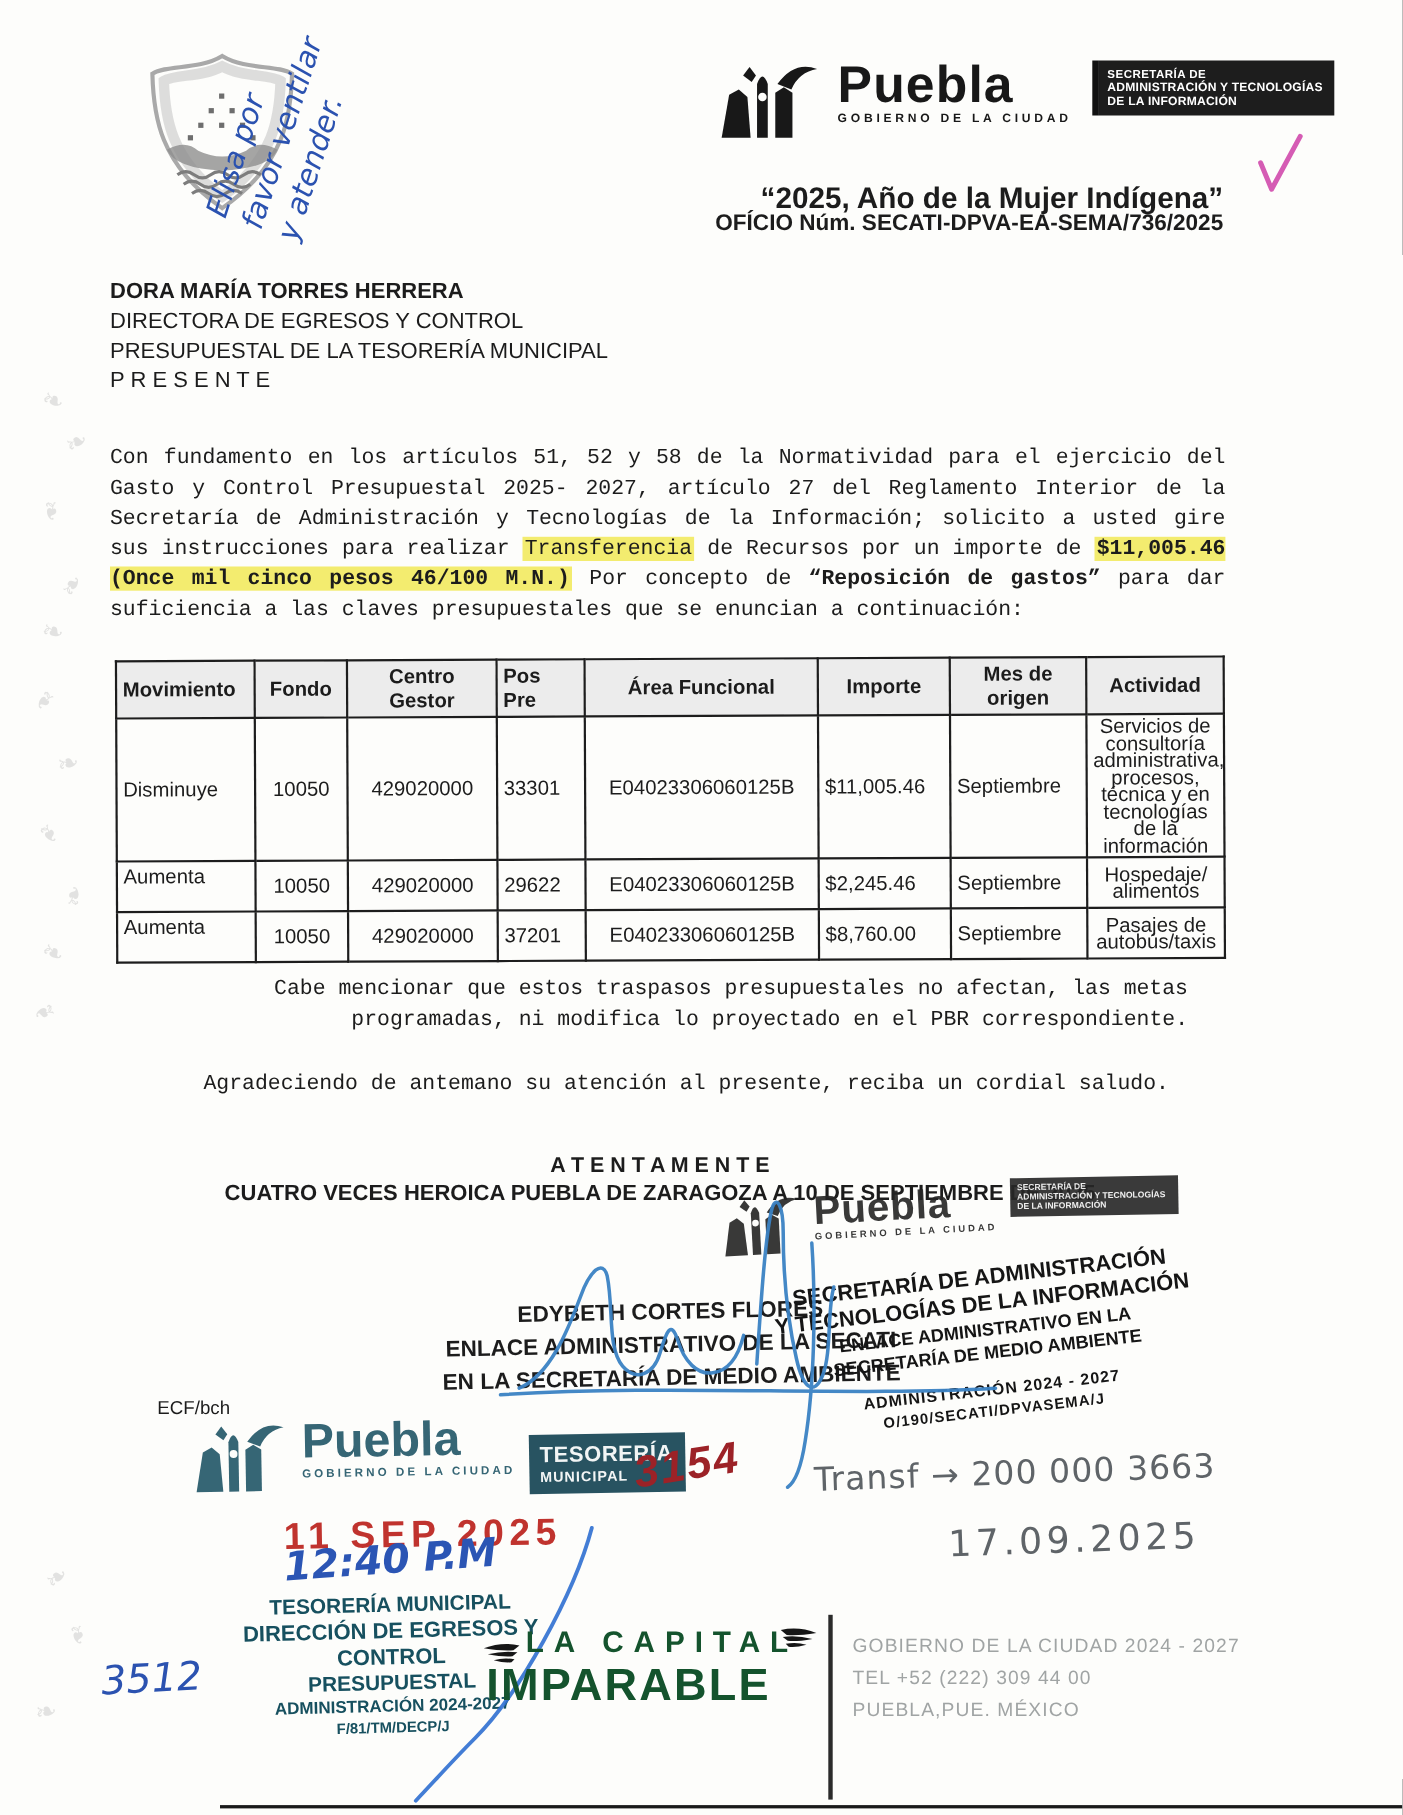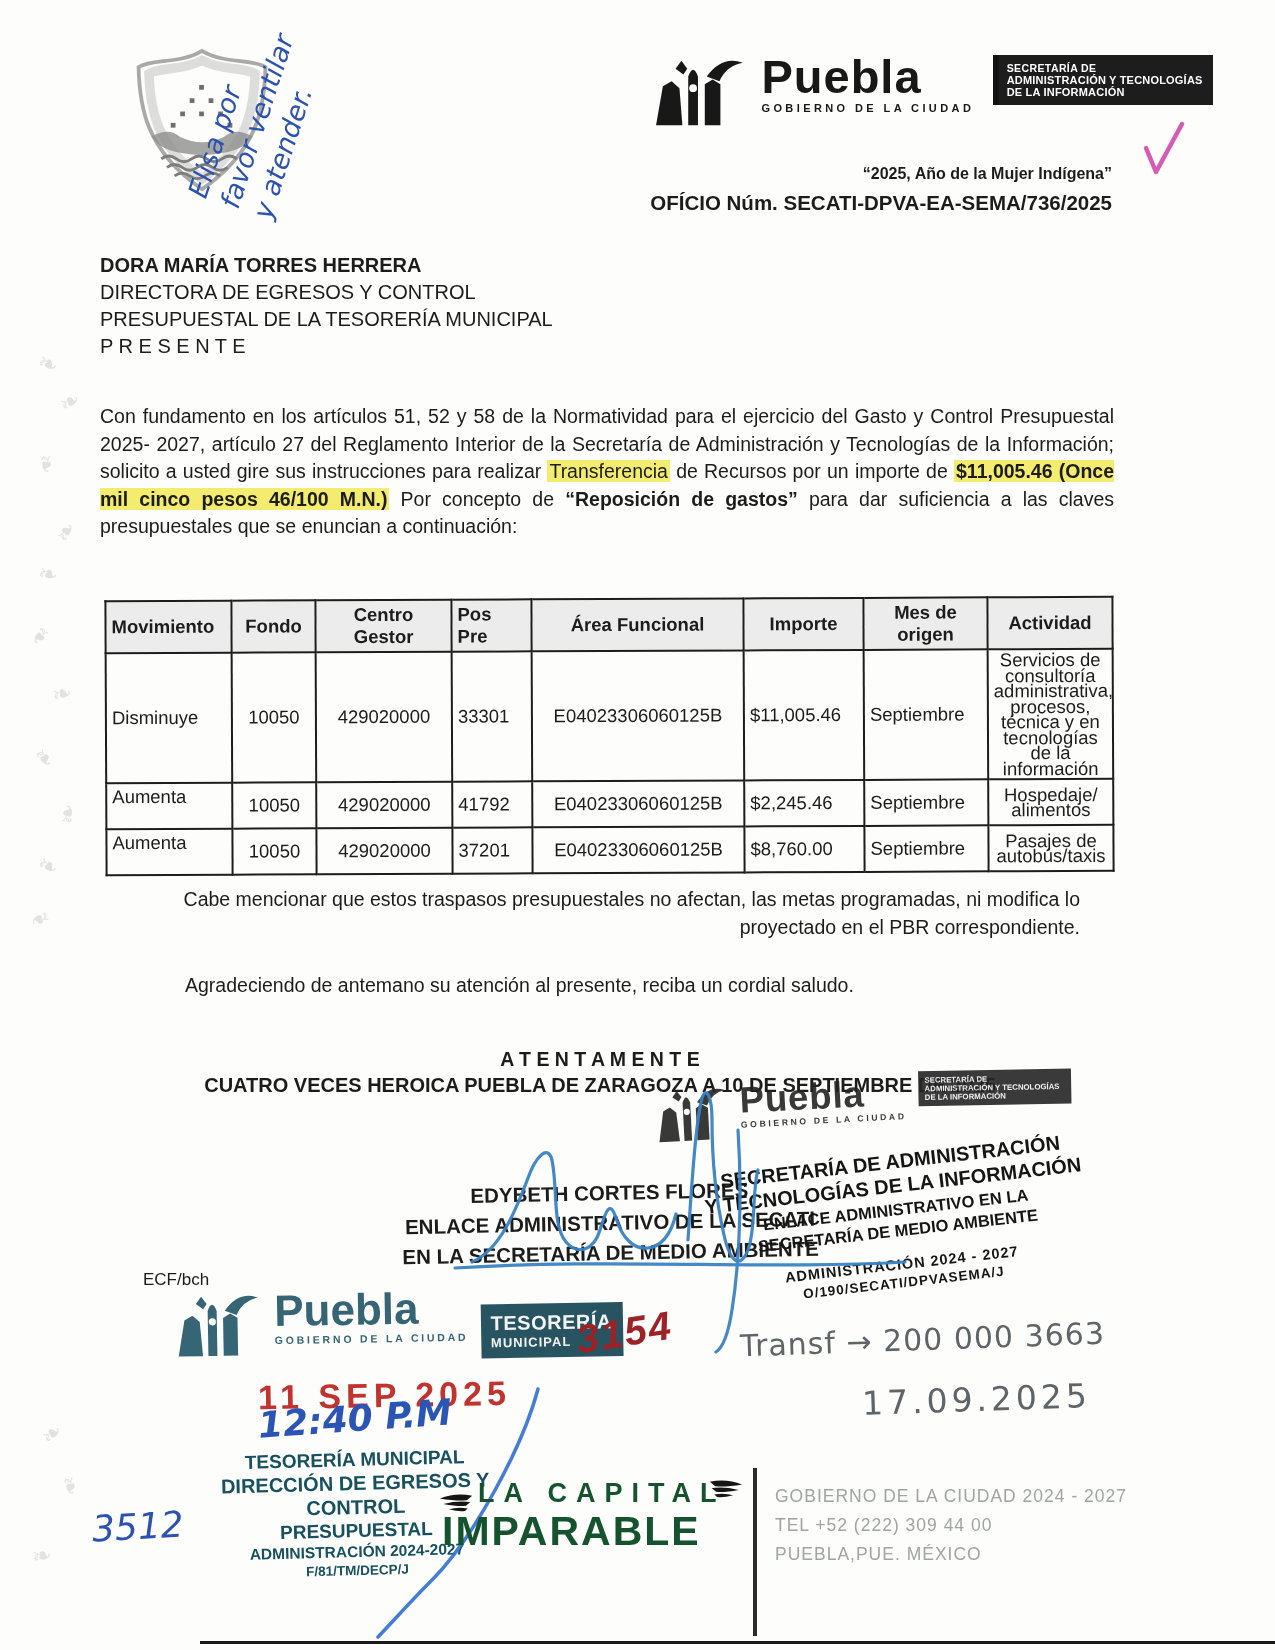--- a/index.html
+++ b/index.html
@@ -1,21 +1,21 @@
 <!DOCTYPE html>
 <html><head>
 <meta charset="utf-8">
 <style>
   html,body{margin:0;padding:0;background:#8a8a8a;}
   #doc{position:relative;width:1275px;height:1650px;margin:0 auto;background:#fdfdfb;
        font-family:"Liberation Sans",sans-serif;color:#1c1c1c;overflow:hidden;}
   .abs{position:absolute;}
   .b{font-weight:bold;}
   .hl{background:#f3ec6f;padding:0 2px;}
-  .body-text{font-size:19.5px;line-height:27.5px;text-align:justify;}
+  .body-text{font-size:19.5px;line-height:27.5px;text-align:justify;font-family:Liberation Mono, monospace;}
   .hand-blue{color:#2b52b0;font-style:italic;font-family:"DejaVu Sans",sans-serif;}
   .pencil{color:#5f6468;font-family:"DejaVu Sans",sans-serif;}
   .ornament{color:#b9b9b9;opacity:.38;font-size:24px;}
   table.budget{border-collapse:collapse;table-layout:fixed;width:1007px;
        transform:rotate(-0.25deg);}
   table.budget th, table.budget td{border:2px solid #1d1d1d;padding:2px 5px;overflow:hidden;}
   table.budget th{background:#ececec;font-size:18.5px;line-height:22px;}
   table.budget td{font-size:18.5px;}
   td.act{font-size:13px;line-height:15.5px;text-align:center;padding:2px 3px;}
   .stamp-teal{color:#2c5e6e;}
@@ -90,21 +90,21 @@
         <div style="font-size:11px;font-weight:bold;letter-spacing:.2px">ADMINISTRACIÓN Y TECNOLOGÍAS</div>
         <div style="font-size:11px;font-weight:bold;letter-spacing:.2px">DE LA INFORMACIÓN</div>
       </div>
     </div>
   </div>
 
   <svg class="abs" style="left:1132px;top:112px" width="64" height="74" viewBox="0 0 64 74">
     <path d="M14 36 L24 60 L50 12" fill="none" stroke="#d55cb4" stroke-width="4.5" stroke-linecap="round" stroke-linejoin="round"></path>
   </svg>
 
-  <div class="abs b" style="left:400px;top:165px;width:712px;text-align:right;font-size:16px">“2025, Año de la Mujer Indígena”</div>
+  <div class="abs b" style="left:400px;top:165px;width:712px;text-align:right;font-size:27px">“2025, Año de la Mujer Indígena”</div>
   <div class="abs b" style="left:400px;top:191px;width:712px;text-align:right;font-size:20.5px">OFÍCIO Núm. SECATI-DPVA-EA-SEMA/736/2025</div>
 
   <div class="abs" style="left:100px;top:252px;font-size:20px;line-height:27px">
     <div class="b">DORA MARÍA TORRES HERRERA</div>
     <div>DIRECTORA DE EGRESOS Y CONTROL</div>
     <div>PRESUPUESTAL DE LA TESORERÍA MUNICIPAL</div>
     <div>P R E S E N T E</div>
   </div>
 
   <div class="abs body-text" style="left:100px;top:403px;width:1014px">
@@ -141,21 +141,21 @@
         <td>33301</td>
         <td style="text-align:center">E04023306060125B</td>
         <td>$11,005.46</td>
         <td>Septiembre</td>
         <td class="act">Servicios de consultoría administrativa, procesos, técnica y en tecnologías de la información</td>
       </tr>
       <tr style="height:46px">
         <td style="vertical-align:top">Aumenta</td>
         <td style="text-align:center">10050</td>
         <td style="text-align:center">429020000</td>
-        <td>41792</td>
+        <td>29622</td>
         <td style="text-align:center">E04023306060125B</td>
         <td>$2,245.46</td>
         <td>Septiembre</td>
         <td class="act">Hospedaje/ alimentos</td>
       </tr>
       <tr style="height:46px">
         <td style="vertical-align:top">Aumenta</td>
         <td style="text-align:center">10050</td>
         <td style="text-align:center">429020000</td>
         <td>37201</td>

